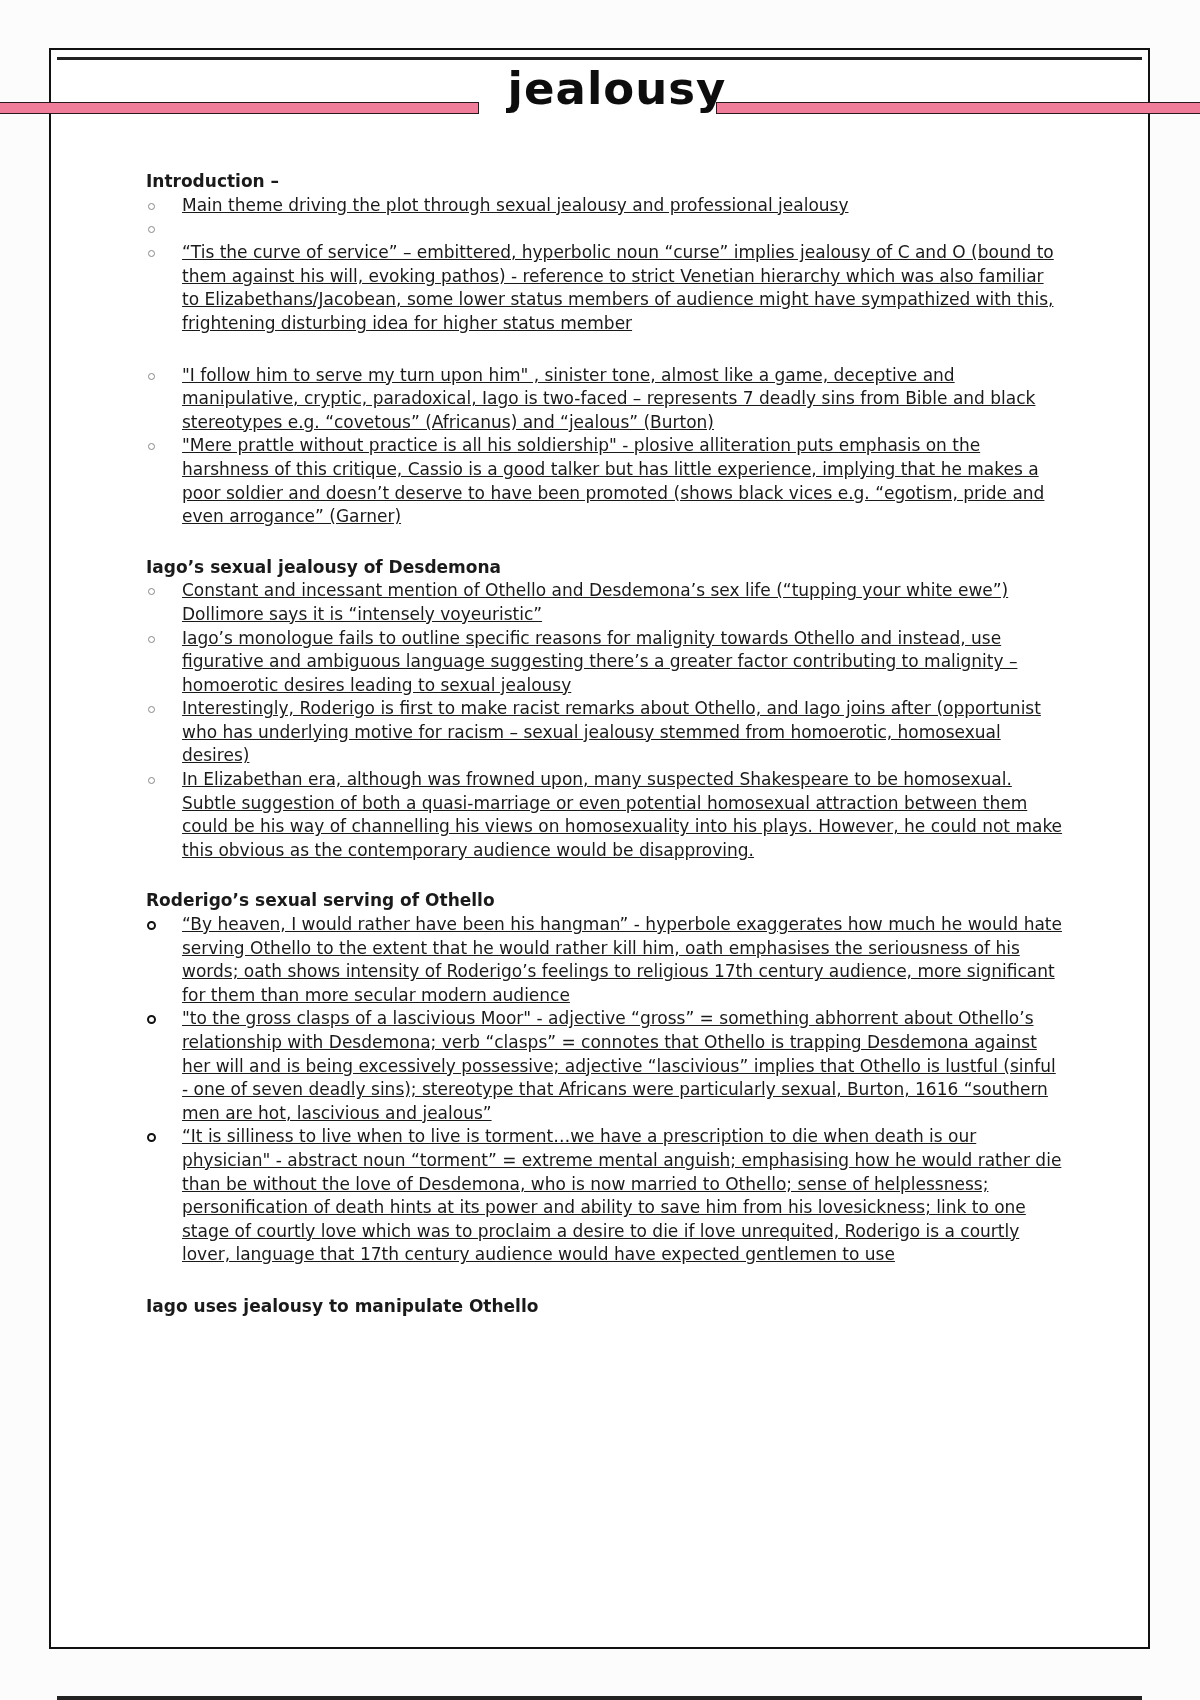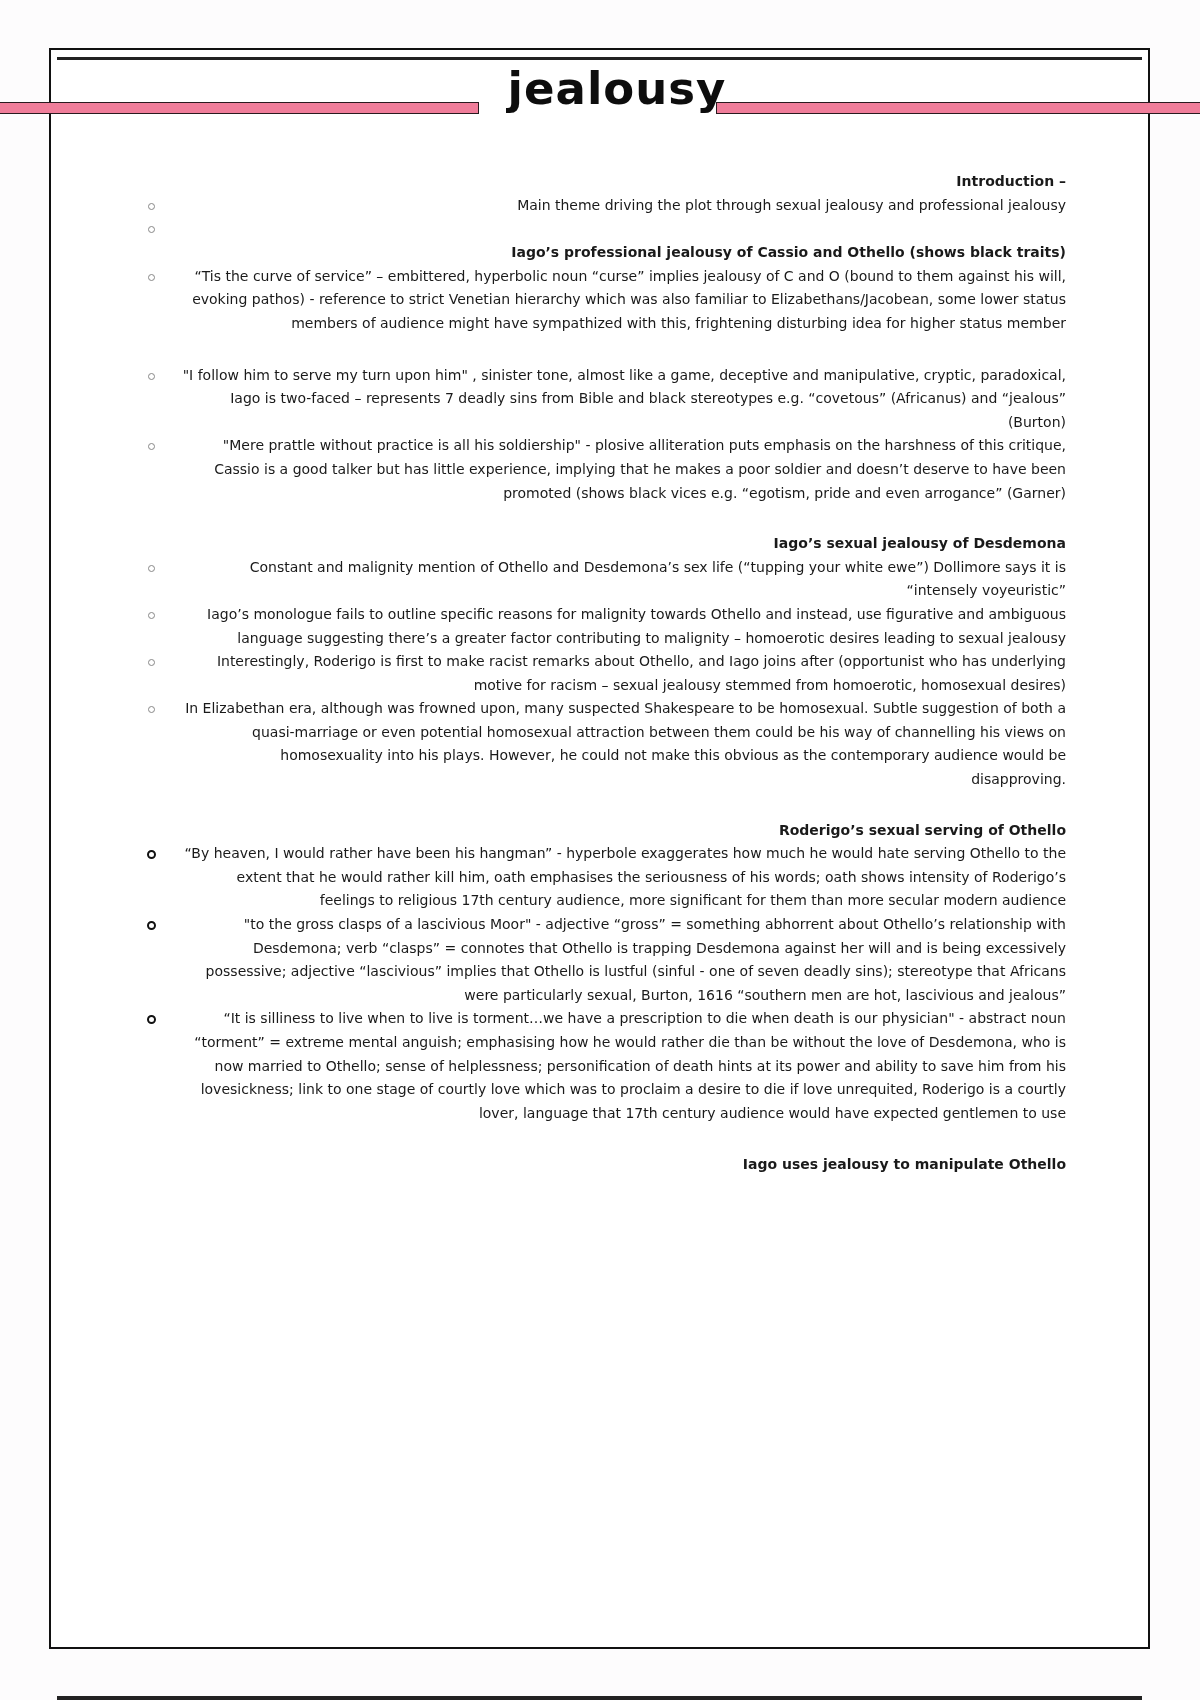--- a/index.html
+++ b/index.html
@@ -25,25 +25,25 @@
   }
   .pink-left { left: -2px; top: 102px; width: 481px; }
   .pink-right { left: 716px; top: 102px; width: 486px; }
   .title {
     position: absolute; left: 0; width: 1234px; top: 66px; text-align: center;
     font-family: "DejaVu Sans", sans-serif; font-weight: bold; font-size: 45px;
     letter-spacing: 1px; color: #0d0d0d; line-height: 1;
   }
   .content {
     position: absolute; left: 146px; top: 170px; width: 920px;
-    font-size: 14px; line-height: 23.6px; text-align: right;
+    font-size: 17px; line-height: 23.6px;
   }
   .heading { font-weight: bold; margin: 0; }
   ul.bullets { list-style: none; margin: 0; padding: 0; }
-  ul.bullets li { position: relative; padding-left: 36px; }
+  ul.bullets li { position: relative; padding-left: 36px; text-decoration: underline; }
   .bullet {
     position: absolute; left: 2px; top: 9px; width: 7px; height: 7px;
     border: 1.4px solid #888; border-radius: 50%; box-sizing: border-box;
   }
   .bullet.bold { border: 2.4px solid #111; width: 9px; height: 9px; top: 8px; left: 1px; }
   .gap-s { height: 24px; }
   .gap-m { height: 27px; }
   .gap-l { height: 28px; }
 </style>
 </head>
@@ -60,33 +60,32 @@
   <div>
     <p class="heading">Introduction –</p>
     <ul class="bullets">
       <li><span class="bullet"></span><span>Main theme driving the plot through sexual jealousy and professional jealousy</span></li>
       <li><span class="bullet"></span></li>
     </ul>
   </div>
   <div class="gap-s"></div>
 
   <div>
-    <p class="heading">Iago’s professional jealousy of Cassio and Othello (shows black traits)</p>
     <ul class="bullets">
       <li><span class="bullet"></span><span>“Tis the curve of service” – embittered, hyperbolic noun “curse” implies jealousy of C and O (bound to them against his will, evoking pathos) - reference to strict Venetian hierarchy which was also familiar to Elizabethans/Jacobean, some lower status members of audience might have sympathized with this, frightening disturbing idea for higher status member</span></li>
       <li style="margin-top:28px"><span class="bullet"></span><span>"I follow him to serve my turn upon him" , sinister tone, almost like a game, deceptive and manipulative, cryptic, paradoxical, Iago is two-faced – represents 7 deadly sins from Bible and black stereotypes e.g. “covetous” (Africanus) and “jealous” (Burton)</span></li>
       <li><span class="bullet"></span><span>"Mere prattle without practice is all his soldiership" - plosive alliteration puts emphasis on the harshness of this critique, Cassio is a good talker but has little experience, implying that he makes a poor soldier and doesn’t deserve to have been promoted (shows black vices e.g. “egotism, pride and even arrogance” (Garner)</span></li>
     </ul>
   </div>
   <div class="gap-m"></div>
 
   <div>
     <p class="heading">Iago’s sexual jealousy of Desdemona</p>
     <ul class="bullets">
-      <li><span class="bullet"></span><span>Constant and malignity mention of Othello and Desdemona’s sex life (“tupping your white ewe”) Dollimore says it is “intensely voyeuristic”</span></li>
+      <li><span class="bullet"></span><span>Constant and incessant mention of Othello and Desdemona’s sex life (“tupping your white ewe”) Dollimore says it is “intensely voyeuristic”</span></li>
       <li><span class="bullet"></span><span>Iago’s monologue fails to outline specific reasons for malignity towards Othello and instead, use figurative and ambiguous language suggesting there’s a greater factor contributing to malignity – homoerotic desires leading to sexual jealousy</span></li>
       <li><span class="bullet"></span><span>Interestingly, Roderigo is first to make racist remarks about Othello, and Iago joins after (opportunist who has underlying motive for racism – sexual jealousy stemmed from homoerotic, homosexual desires)</span></li>
       <li><span class="bullet"></span><span>In Elizabethan era, although was frowned upon, many suspected Shakespeare to be homosexual. Subtle suggestion of both a quasi-marriage or even potential homosexual attraction between them could be his way of channelling his views on homosexuality into his plays. However, he could not make this obvious as the contemporary audience would be disapproving.</span></li>
     </ul>
   </div>
   <div class="gap-m"></div>
 
   <div>
     <p class="heading">Roderigo’s sexual serving of Othello</p>
     <ul class="bullets">

